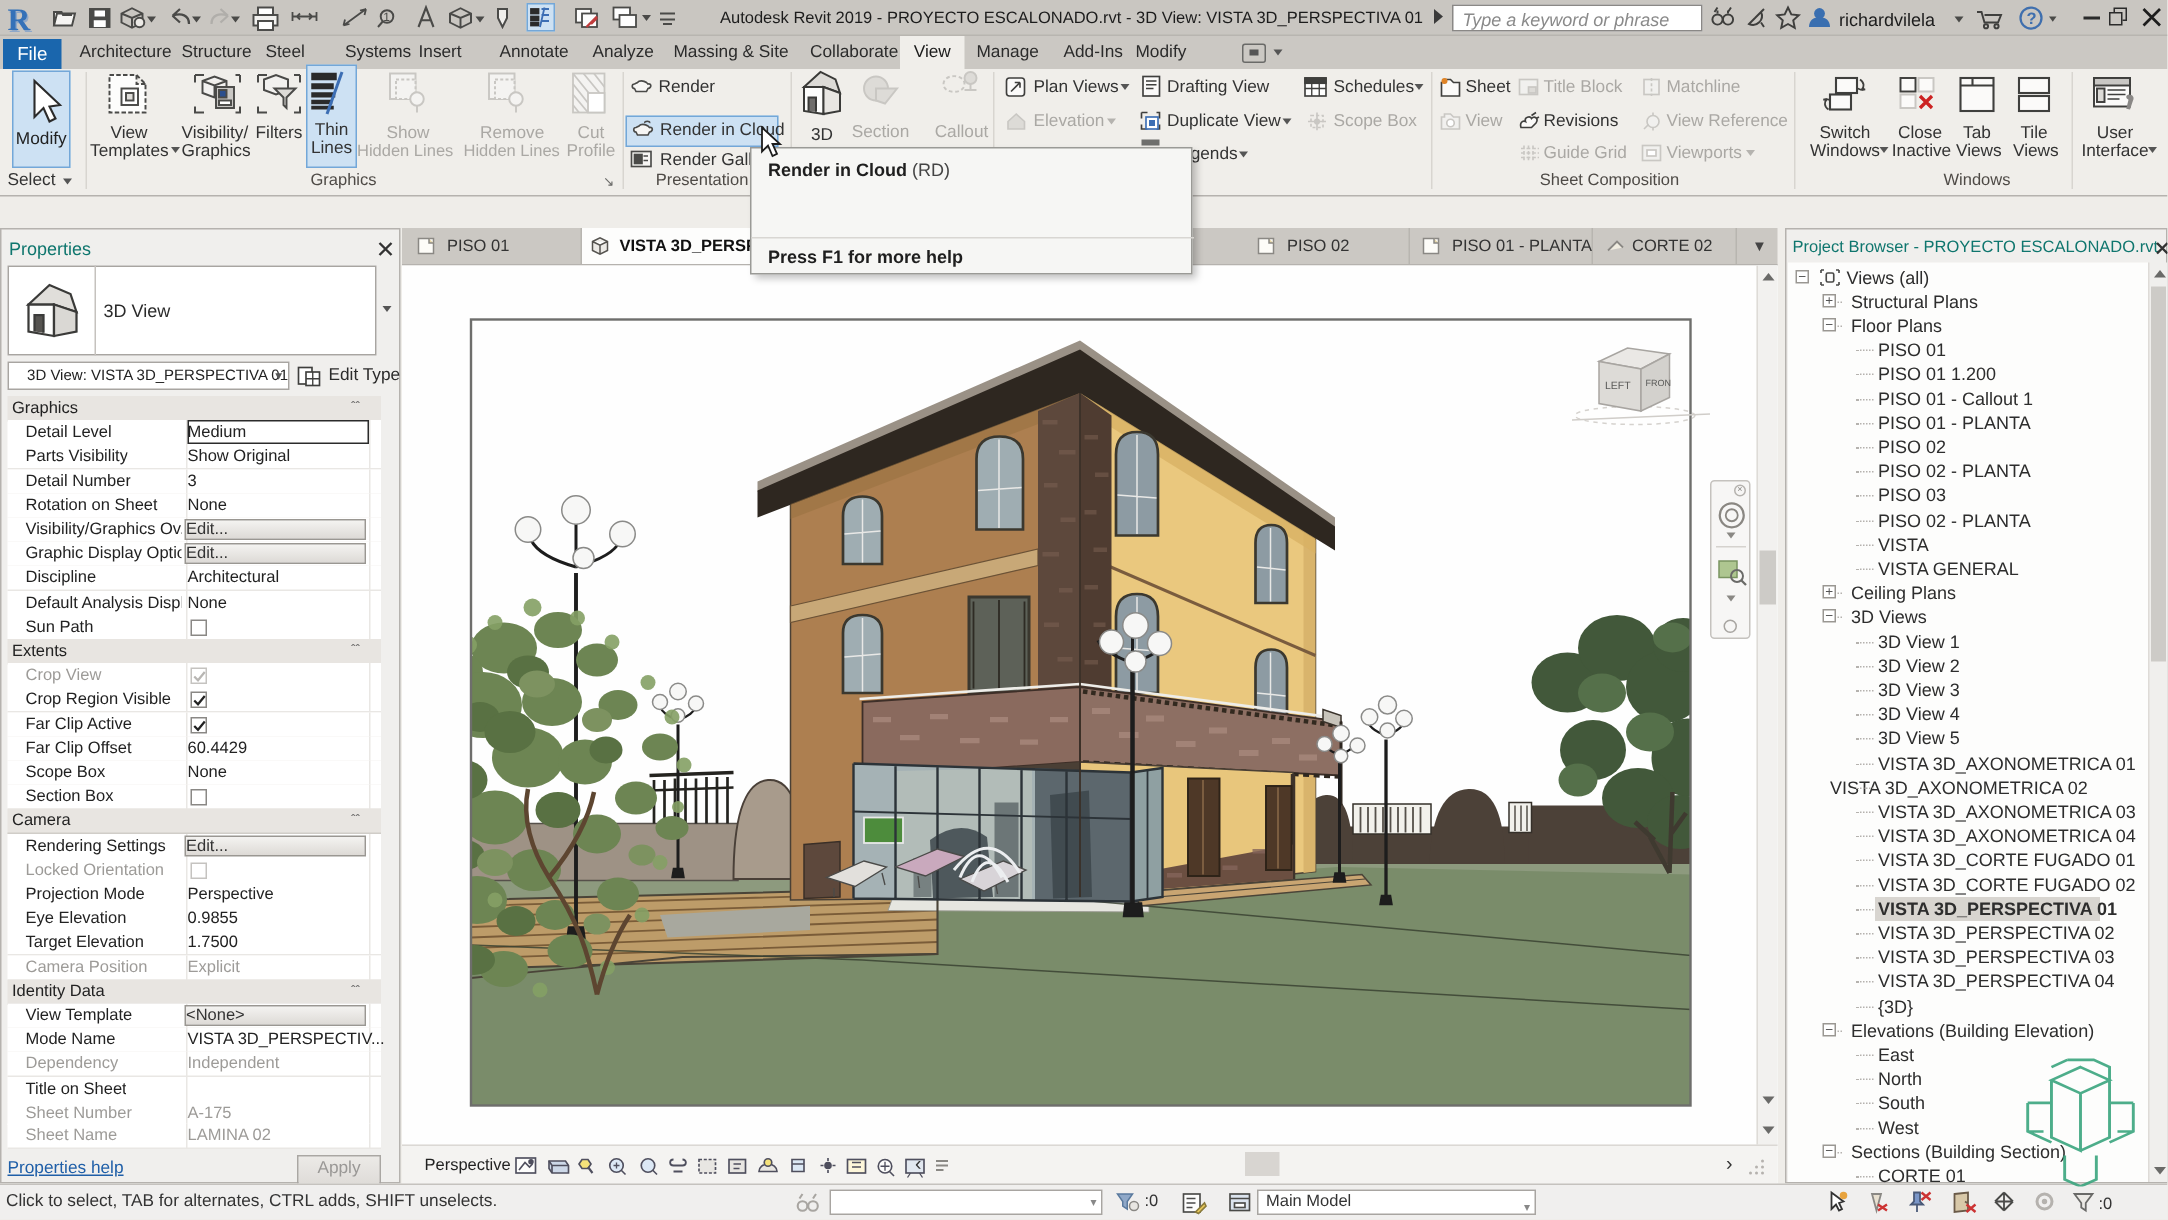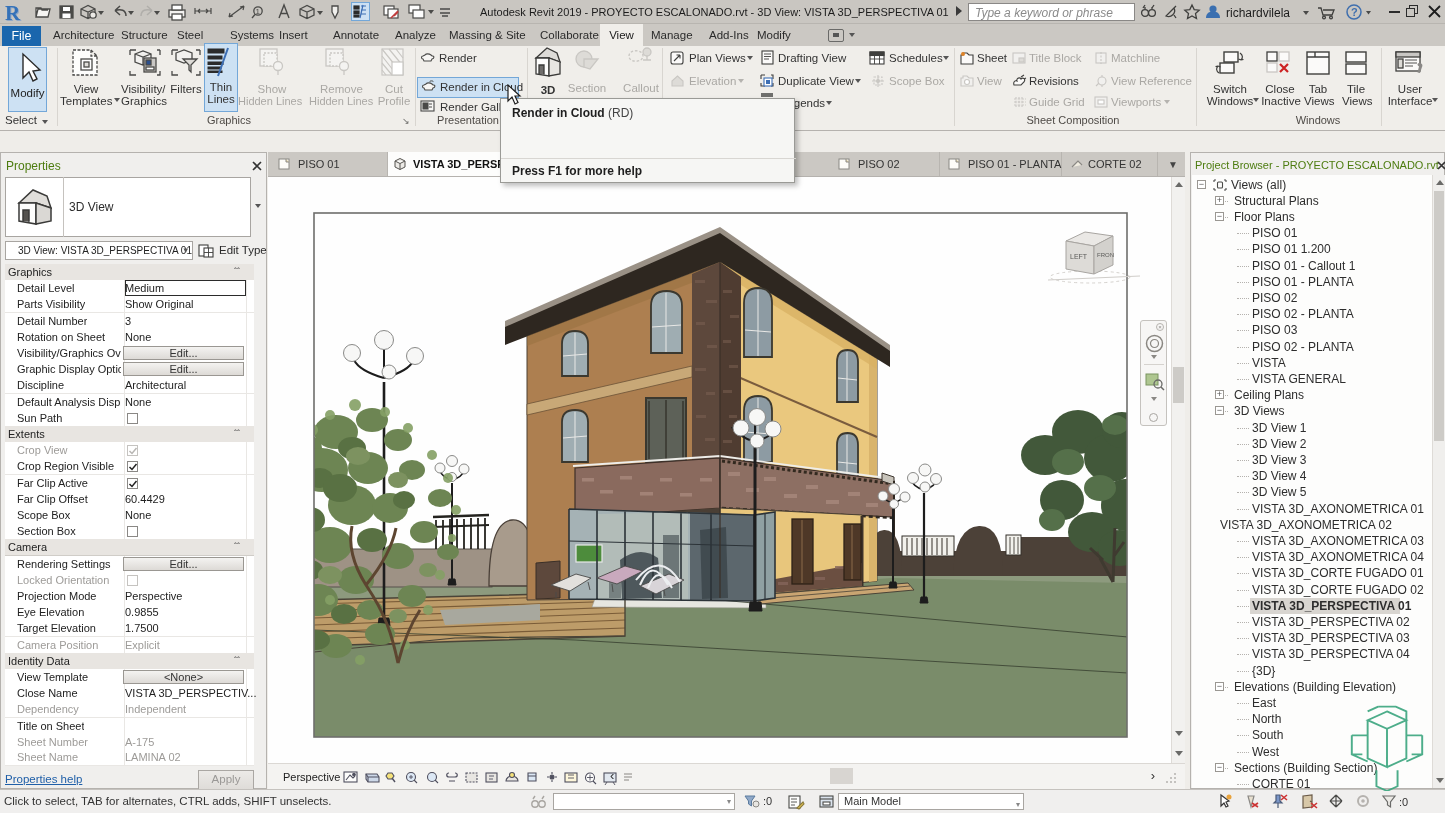--- a/index.html
+++ b/index.html
@@ -17,28 +17,28 @@
 
 #ribbon{left:0;top:46px;width:1445px;height:85px;background:#f0eeea;border-bottom:1px solid #b5b2ae;}
 .rlbl{font-size:11px;color:#4e4a46;text-align:center;top:113px;height:14px;line-height:14px;}
 .rdiv{top:48px;width:1px;height:78px;background:#d8d5d0;}
 .rbtxt{font-size:11.5px;color:#333;height:13px;line-height:13px;white-space:nowrap;}
 .gry{color:#aaa8a4 !important;}
 .hl{background:#cde1f3;border:1px solid #73a7d8;}
 .arr{width:0;height:0;border-left:3.5px solid transparent;border-right:3.5px solid transparent;border-top:4px solid #555;display:inline-block;}
 
 .panel{background:#f0efed;border:1px solid #b5b2ae;}
-.phead{font-size:12px;color:#4d7c0f;}
+.phead{font-size:12px;color:#0f766e;}
 
 .prow{left:4px;width:249px;height:17px;border-bottom:1px solid #e9e7e4;background:#fff;font-size:11px;color:#222;}
 .phdr{left:4px;width:249px;height:17px;background:#e8e5e1;border-bottom:1px solid #d0cdc8;font-size:11px;color:#222;}
 .plbl{position:absolute;left:12px;top:2px;white-space:nowrap;max-width:104px;overflow:hidden;}
 .pval{position:absolute;left:120px;top:2px;white-space:nowrap;}
 .pgray{color:#9d9b98;}
-.pbtn{position:absolute;left:118px;top:1px;width:121px;height:14px;background:linear-gradient(#f4f3f1,#dddad6);border:1px solid #9a9792;font-size:11px;text-align:center;line-height:13px;color:#333;}
+.pbtn{position:absolute;left:118px;top:1px;width:121px;height:14px;background:linear-gradient(#f4f3f1,#dddad6);border:1px solid #9a9792;font-size:11px;text-align:left;line-height:13px;color:#333;}
 .cell{position:absolute;left:119px;top:0px;width:1px;height:17px;background:#e9e7e4;}
 .chk{position:absolute;left:122px;top:3px;width:11px;height:11px;border:1px solid #8a8885;background:#fff;}
 
 .trow{font-size:12px;color:#2d2d2d;height:16px;line-height:16px;white-space:nowrap;}
 .texp{position:absolute;width:9px;height:9px;border:1px solid #9a9792;background:#fff;font-size:9px;line-height:7px;text-align:center;color:#555;}
 
 #canvas{left:268px;top:177px;width:917px;height:612px;background:#fff;}
 #vtabs{left:268px;top:152px;width:917px;height:25px;background:#cbc8c3;border-bottom:1px solid #b5b2ae;}
 .vtab{top:152px;height:24px;line-height:24px;font-size:11px;color:#333;border-right:1px solid #b8b5b0;white-space:nowrap;}
 
@@ -259,21 +259,21 @@
 <div class="abs rdiv" style="left:527px;"></div>
 
 <svg class="abs" style="left:533px;top:45px;" width="30" height="38" viewBox="0 0 30 38">
     <g stroke="#3a3a38" stroke-width="1.3" fill="#f2f1ee">
       <path d="M3 13 L14 3 L24 8 L27 17 L16 13 Z" fill="#dddbd7"></path>
       <path d="M3 13 L16 13 L16 31 L3 29 Z" fill="#fdfdfc"></path>
       <path d="M16 13 L27 17 L27 29 L16 31 Z" fill="#e8e6e2"></path>
       <path d="M6 29 L6 20 L11 20 L11 29.5" fill="#6f6d6b"></path>
     </g>
   </svg>
-<div class="abs rbtxt" style="left:534px;top:84px;width:28px;text-align:center;font-weight:bold;">3D</div>
+<div class="abs rbtxt" style="left:534px;top:84px;width:28px;text-align:center;">3D</div>
 <div class="abs arr" style="left:545px;top:99px;"></div>
 <svg class="abs" style="left:570px;top:47px;" width="32" height="32" viewBox="0 0 32 32">
     <g fill="#dddbd7" stroke="#c9c7c3" stroke-width="1.3">
       <circle cx="14" cy="12" r="8"></circle>
       <path d="M14 12 L28 12 L20 22 L14 20 Z"></path>
     </g>
   </svg>
 <div class="abs rbtxt gry" style="left:567px;top:82px;width:40px;text-align:center;">Section</div>
 <svg class="abs" style="left:624px;top:46px;" width="34" height="34" viewBox="0 0 34 34">
     <g fill="none" stroke="#c9c7c3" stroke-width="1.3">
@@ -626,21 +626,21 @@
         <span class="plbl" style="left:3px;">Identity Data</span>
         <span style="position:absolute;right:14px;top:2px;font-size:9px;color:#555;">ˆˆ</span>
       </div>
       <div class="abs prow" style="top:516px;">
         <span class="plbl">View Template</span>
         <span class="cell"></span>
         <span class="cell" style="left:241px;"></span>
         <span class="pbtn">&lt;None&gt;</span>
       </div>
       <div class="abs prow" style="top:532px;">
-        <span class="plbl">Close Name</span>
+        <span class="plbl">Mode Name</span>
         <span class="cell"></span>
         <span class="cell" style="left:241px;"></span>
         <span class="pval">VISTA 3D_PERSPECTIV...</span>
       </div>
       <div class="abs prow" style="top:548px;">
         <span class="plbl pgray">Dependency</span>
         <span class="cell"></span>
         <span class="cell" style="left:241px;"></span>
         <span class="pval pgray">Independent</span>
       </div>

